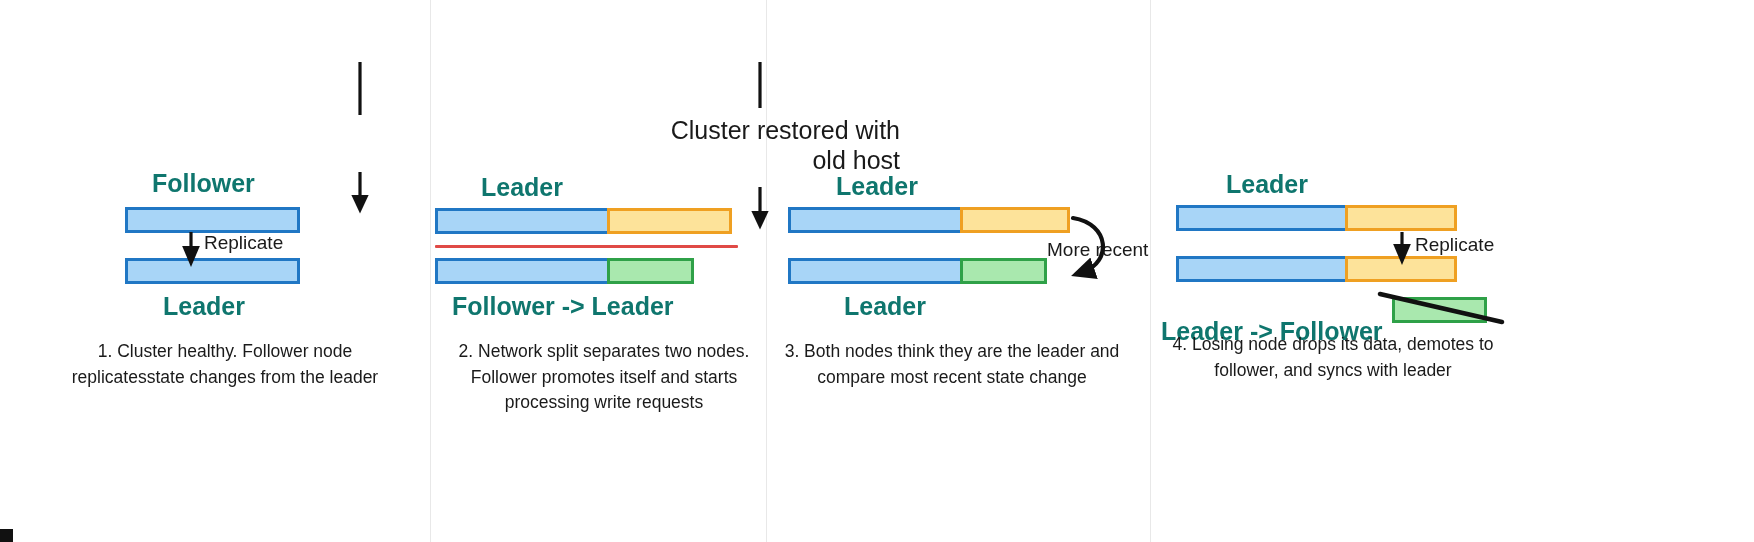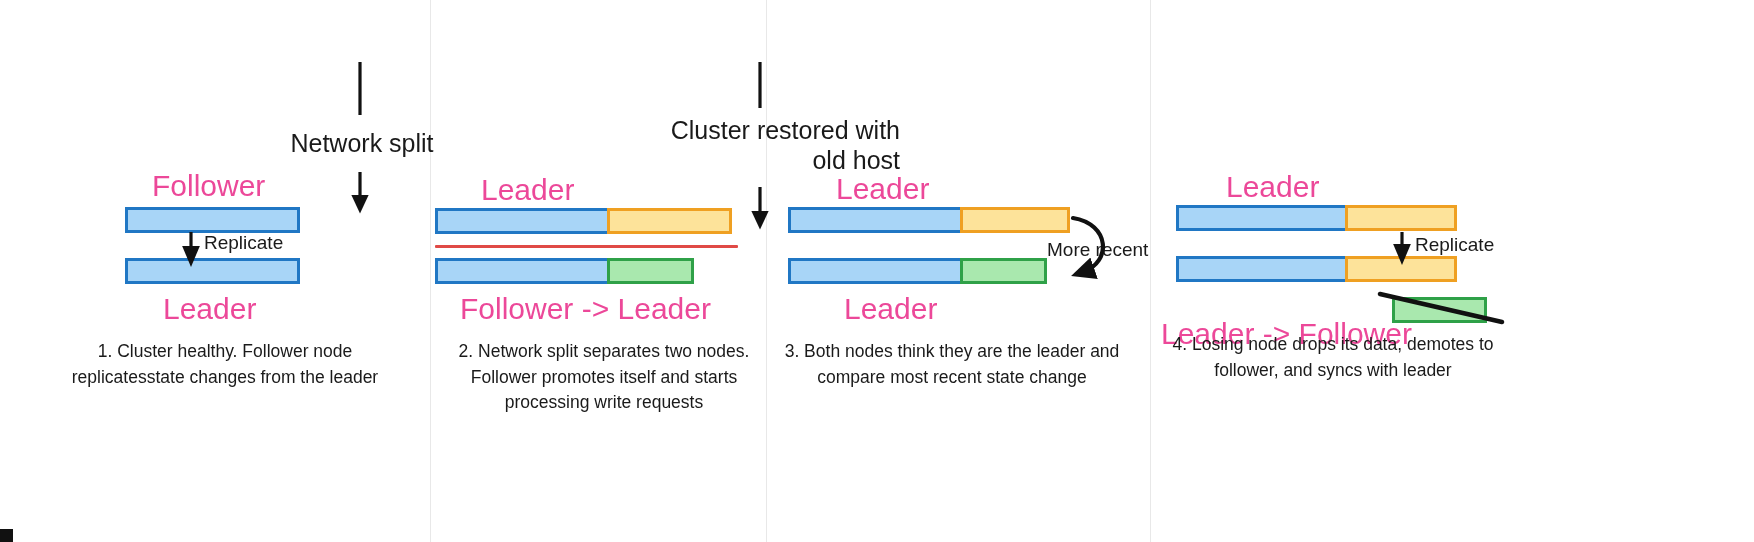--- a/index.html
+++ b/index.html
@@ -35,25 +35,25 @@
     border-style: solid;
     height: 100%;
   }
   .seg.blue   { background: #a8d5f7; border-color: #2077c4; }
   .seg.orange { background: #fde39a; border-color: #efa022; }
   .seg.green  { background: #a9e8ae; border-color: #2fa148; }
 
   
   .node-label {
     position: absolute;
-    font-size: 30px;
+    font-size: 25px;
     line-height: 1;
     white-space: nowrap;
-    color: #ec4899;
-    font-weight: 400;
+    color: #0f766e;
+    font-weight: 700;
   }
   .small-label {
     position: absolute;
     font-size: 19px;
     line-height: 1;
     white-space: nowrap;
     color: #1a1a1a;
   }
   .stage-caption {
     position: absolute;
@@ -108,21 +108,20 @@
 </style>
 </head>
 <body>
 
 <div class="stage">
 
   <div class="panel-divider" style="left:430px;"></div>
   <div class="panel-divider" style="left:766px;"></div>
   <div class="panel-divider" style="left:1150px;"></div>
 
-  <div class="transition-label" style="left:262px; top:128px; width:200px;">Network split</div>
 
   <div class="transition-label" style="left:620px; top:115px; width:280px;text-align:right;">Cluster restored with
 old host</div>
 
   <div class="node-label" style="left:152px; top:171px;">Follower</div>
 
   <div class="bar" style="left:125px; top:207px;">
     <div class="seg blue" style="width:175px;"></div>
   </div>
 
@@ -143,21 +142,21 @@
     <div class="seg orange" style="width:125px; margin-left:-3px;"></div>
   </div>
 
   <div class="split-line" style="left:435px; top:245px; width:303px;"></div>
 
   <div class="bar" style="left:435px; top:258px;">
     <div class="seg blue" style="width:175px;"></div>
     <div class="seg green" style="width:87px; margin-left:-3px;"></div>
   </div>
 
-  <div class="node-label" style="left:452px; top:294px;margin-left:8px;">Follower -&gt; Leader</div>
+  <div class="node-label" style="left:452px; top:294px;">Follower -&gt; Leader</div>
 
   <div class="stage-caption" style="left:439px; top:339px; width:330px;">2. Network split separates two nodes. Follower promotes itself and starts processing write requests</div>
 
   <div class="node-label" style="left:836px; top:174px;">Leader</div>
 
   <div class="bar" style="left:788px; top:207px;">
     <div class="seg blue" style="width:175px;"></div>
     <div class="seg orange" style="width:110px; margin-left:-3px;"></div>
   </div>
 

